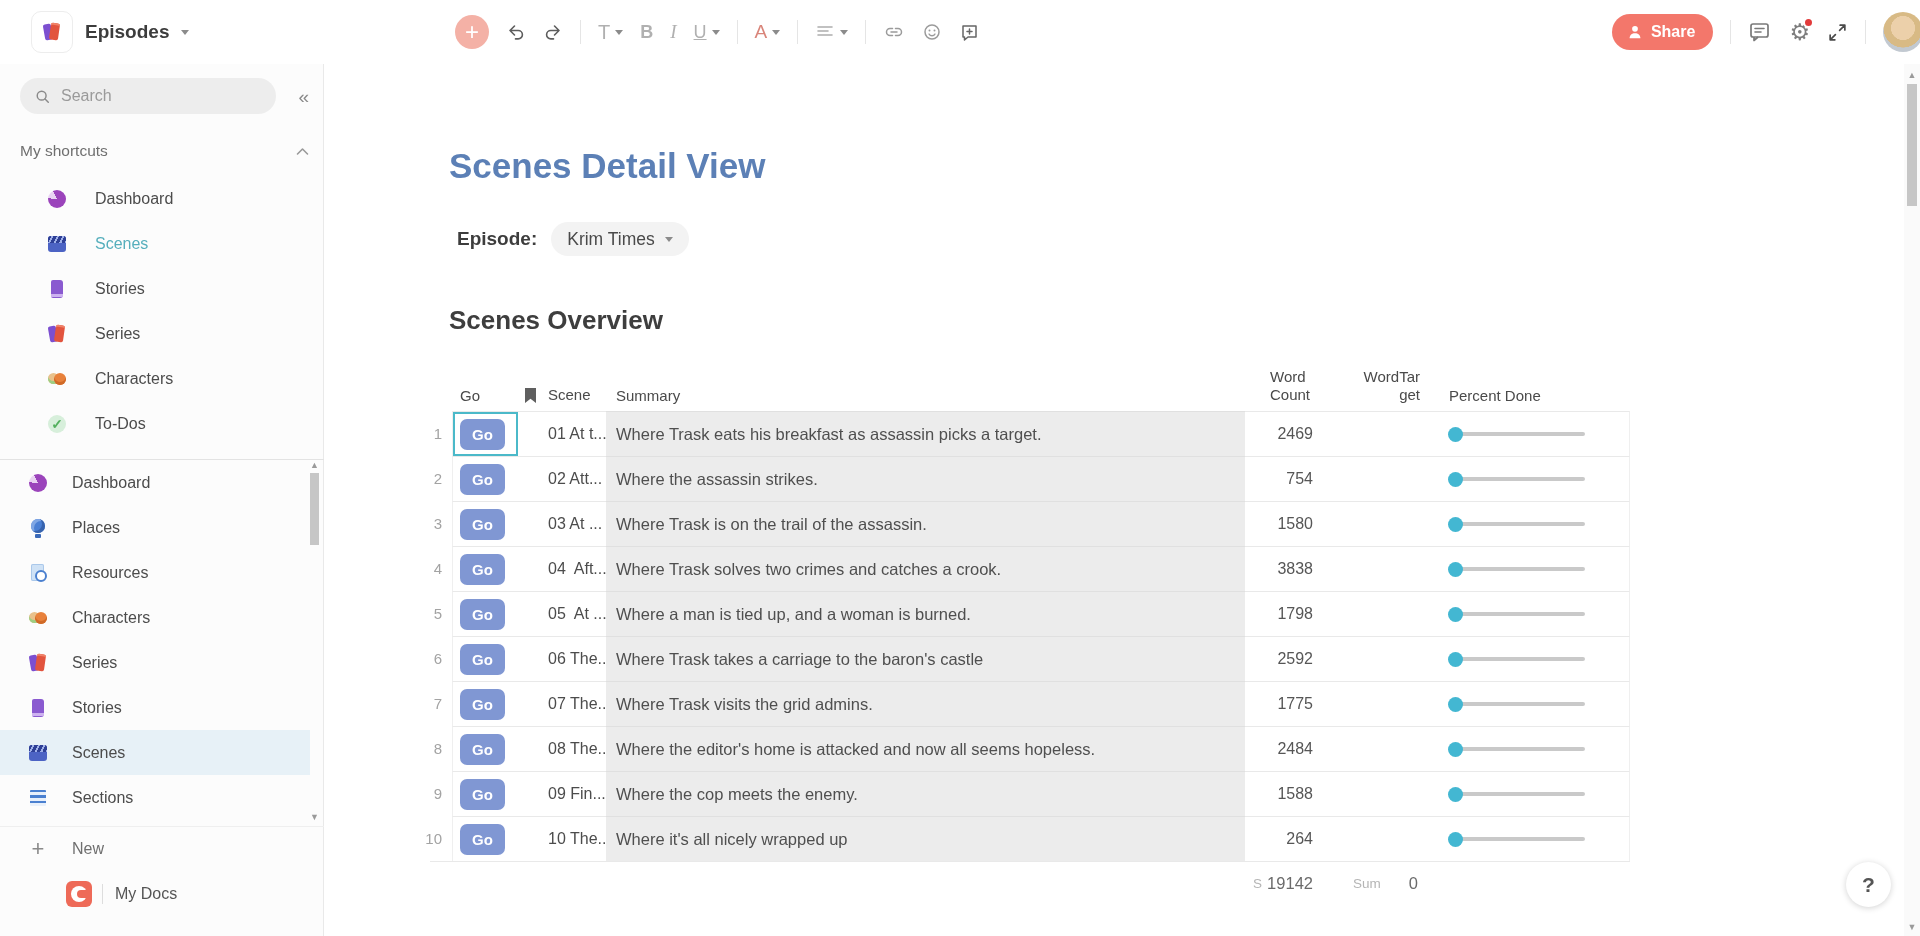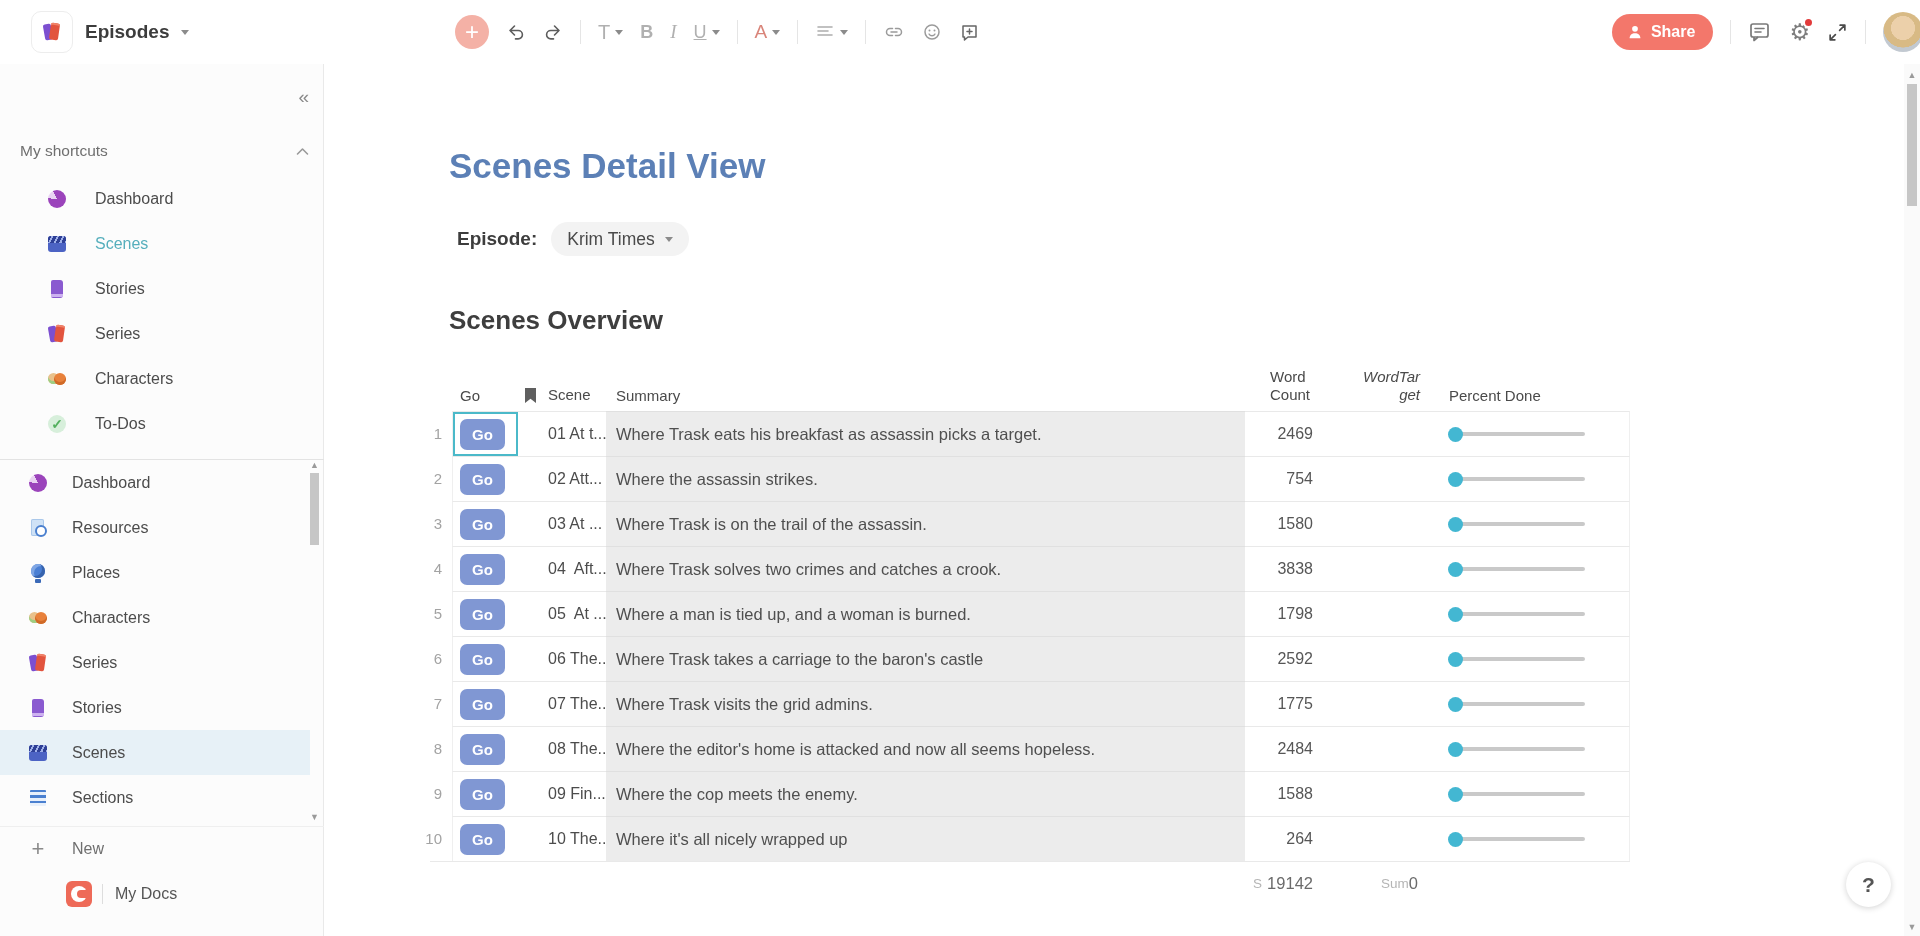--- a/index.html
+++ b/index.html
@@ -128,42 +128,42 @@
   .t-grid { display:grid; grid-template-columns:22px 66px 24px 64px 639px 75px 112px 198px; }
   .th { font-size:15px; color:#4a4a4a; display:flex; align-items:flex-end; padding-bottom:7px; }
   .th.hdr-go { padding-left:8px; }
   .th.hdr-bm { justify-content:center; }
   .th.hdr-scene span { display:block; width:40px; margin-left:6px; line-height:1.2; }
   .th.hdr-summary { padding-left:10px; }
   .th.hdr-wc { justify-content:flex-end; }
   .th.hdr-wc span { display:block; width:50px; text-align:left; line-height:1.2; padding-right:7px; }
   .th.hdr-wt { justify-content:flex-end; }
   .th.hdr-wt span { display:block; width:76px; word-break:break-all; text-align:right; line-height:1.2;
-    padding-right:12px;font-style:italic; }
+    padding-right:12px; }
   .th.hdr-pd { padding-left:17px; }
   .cell { height:45px; border-top:1px solid #e9e9e9; display:flex; align-items:center; background:#fff; }
   .c-num { border-top:none; background:transparent; justify-content:flex-end; padding-right:10px;
     font-size:15px; color:#a3a3a3; }
   .c-go { border-left:1px solid #efefef; padding-left:7px; position:relative; }
   .go-btn { width:45px; height:31px; border-radius:7px; background:#8097d3; color:#fff; font-weight:bold;
     font-size:15px; border:none; font-family:inherit; cursor:pointer; }
   .c-go.sel { box-shadow:inset 0 0 0 2px #4bb9c9; }
   .c-scene { padding-left:6px; font-size:16px; color:#4c4c4c; white-space:pre; overflow:hidden; }
   .c-summary { background:#ececec; border-top:1px solid #e0e0e0; padding-left:10px; font-size:16.5px;
     color:#4f4f4f; white-space:nowrap; overflow:hidden; }
   .c-wc { justify-content:flex-end; padding-right:7px; font-size:16px; color:#565656; }
   .c-pd { border-right:1px solid #efefef; position:relative; }
   .slider-track { position:absolute; left:23px; top:20px; width:130px; height:4px; border-radius:2px;
     background:#c9c9c9; }
   .slider-knob { position:absolute; top:15px; width:15px; height:15px; border-radius:50%; background:#43b7d2;
     cursor:pointer; }
   .t-footer { border-top:1px solid #e9e9e9; }
   .tf-cell { height:42px; display:flex; align-items:center; }
   .tf-wc { grid-column:6; justify-content:flex-end; padding-right:7px; gap:5px; }
-  .tf-wt { grid-column:7; justify-content:flex-end; padding-right:14px; gap:0; }
+  .tf-wt { grid-column:7; justify-content:flex-end; padding-right:14px; gap:28px; }
   .tf-label { font-size:13.5px; color:#b5b5b5; }
   .tf-val { font-size:16.5px; color:#6b6b6b; }
 
   .help-btn { position:absolute; left:1846px; top:862px; width:45px; height:45px; border-radius:50%;
     background:#fff; box-shadow:0 1px 6px rgba(0,0,0,0.18); border:none; font-size:21px; font-weight:bold;
     color:#555; cursor:pointer; font-family:inherit; }
 
   svg { display:block; }
 </style>
 </head>
@@ -263,20 +263,27 @@
       <svg width="21" height="21" viewBox="0 0 20 20">
           <path d="M12 8 L17 3 M12.5 3 H17 V7.5 M8 12 L3 17 M3 12.5 V17 H7.5" fill="none" stroke="#4a4a4a" stroke-width="1.6" stroke-linecap="round" stroke-linejoin="round"></path>
         </svg>
     </button>
     <span class="tb-divider"></span>
     <div class="avatar"></div>
   </div>
 </div>
 
 <div class="sidebar">
+  <div class="search-pill">
+    <svg width="17" height="17" viewBox="0 0 20 20">
+        <circle cx="9" cy="9" r="5.2" fill="none" stroke="#8a8a8a" stroke-width="1.7"></circle>
+        <path d="M13 13 L16.8 16.8" stroke="#8a8a8a" stroke-width="1.7" stroke-linecap="round"></path>
+      </svg>
+    <input class="search-input" placeholder="Search" style="">
+  </div>
   <span class="collapse-btn">«</span>
 
   <div class="shortcuts-hdr">
     <span class="shortcuts-title">My shortcuts</span>
     <svg width="13" height="9" viewBox="0 0 13 9">
         <path d="M1.5 7 L6.5 2 L11.5 7" fill="none" stroke="#9a9a9a" stroke-width="1.6" stroke-linecap="round" stroke-linejoin="round"></path>
       </svg>
   </div>
 
   <div id="shortcut-list">
@@ -307,26 +314,26 @@
     </div>
 
   <div class="side-divider"></div>
 
   <div id="pages-list">
       <div class="side-item page">
         <span class="ic ic-pie-chart"></span>
         <span class="side-label">Dashboard</span>
       </div>
       <div class="side-item page">
+        <span class="ic ic-globe"></span>
+        <span class="side-label">Places</span>
+      </div>
+      <div class="side-item page">
         <span class="ic ic-page-link"></span>
         <span class="side-label">Resources</span>
-      </div>
-      <div class="side-item page">
-        <span class="ic ic-globe"></span>
-        <span class="side-label">Places</span>
       </div>
       <div class="side-item page">
         <span class="ic ic-people"></span>
         <span class="side-label">Characters</span>
       </div>
       <div class="side-item page">
         <span class="ic ic-books"></span>
         <span class="side-label">Series</span>
       </div>
       <div class="side-item page">

